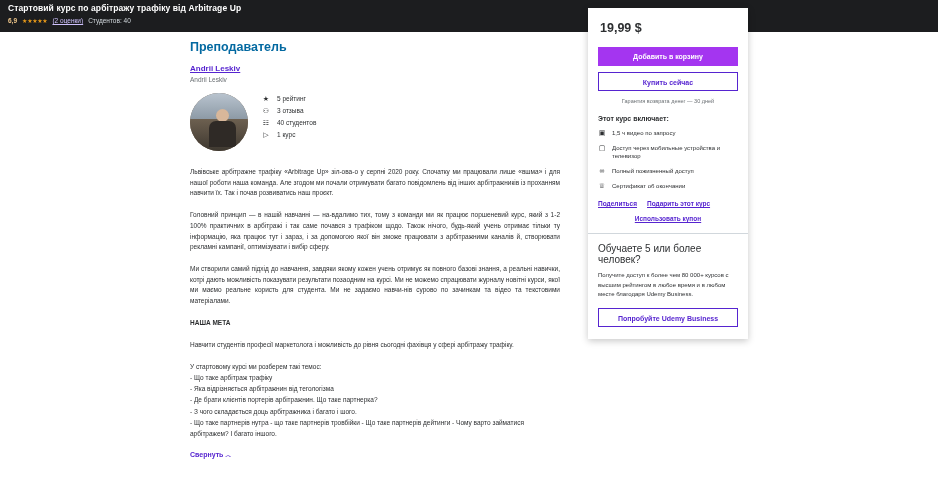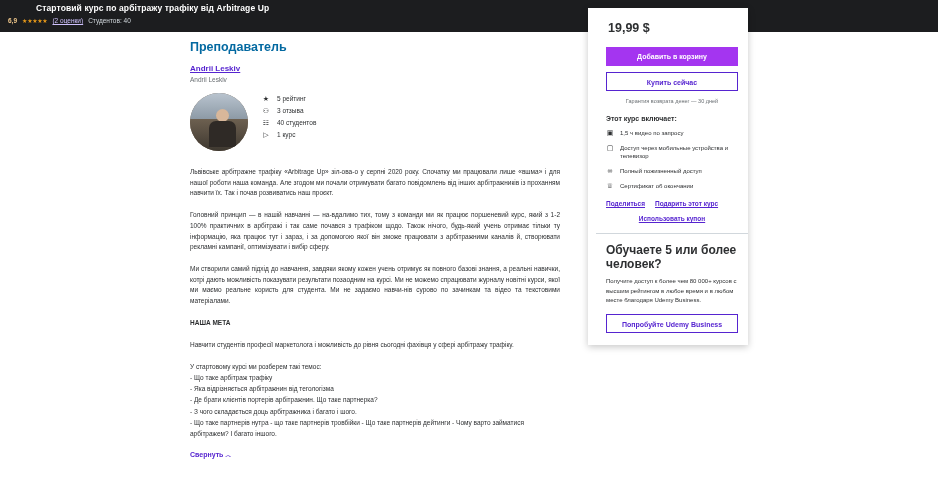--- a/index.html
+++ b/index.html
@@ -22,21 +22,20 @@
     background: #1c1d1f;
     color: #fff;
   }
   .topbar .title {
     position: absolute;
     left: 8px; top: 3px;
     font-size: 8.5px;
     font-weight: bold;
     letter-spacing: 0.1px;
     white-space: nowrap;
-    margin-left: 28px;
   }
   .topbar .metarow {
     position: absolute;
     left: 8px; top: 17px;
     display: flex;
     align-items: center;
     gap: 5px;
     font-size: 6.5px;
     white-space: nowrap;
   }
@@ -126,21 +125,21 @@
   }
   .collapse .chev { font-size: 6px; }
 
   
   .card {
     position: absolute;
     left: 588px; top: 8px;
     width: 160px;
     background: #fff;
     box-shadow: 0 2px 7px rgba(0,0,0,0.22);
-    padding: 10px 10px 12px 18px;
+    padding: 10px 10px 12px 10px;
   }
   .price {
     font-size: 12.5px;
     font-weight: bold;
     color: #2d2f31;
     margin: 3px 0 12px 2px;
   }
   .btn {
     display: block;
     width: 100%;
@@ -191,22 +190,22 @@
     font-weight: bold;
     color: #5624d0;
     text-decoration: underline;
     margin-top: 8px;
   }
   .card-divider {
     border-top: 1px solid #d1d7dc;
     margin: 11px -10px 9px -10px;
   }
   .biz-title {
-    font-size: 12px;
-    font-weight: bold;
+    font-size: 10px;
+    font-weight: normal;
     color: #2d2f31;
     margin-bottom: 6px;
   }
   .biz-text {
     font-size: 6px;
     line-height: 1.55;
     color: #2d2f31;
     margin-bottom: 9px;
   }
 </style>

